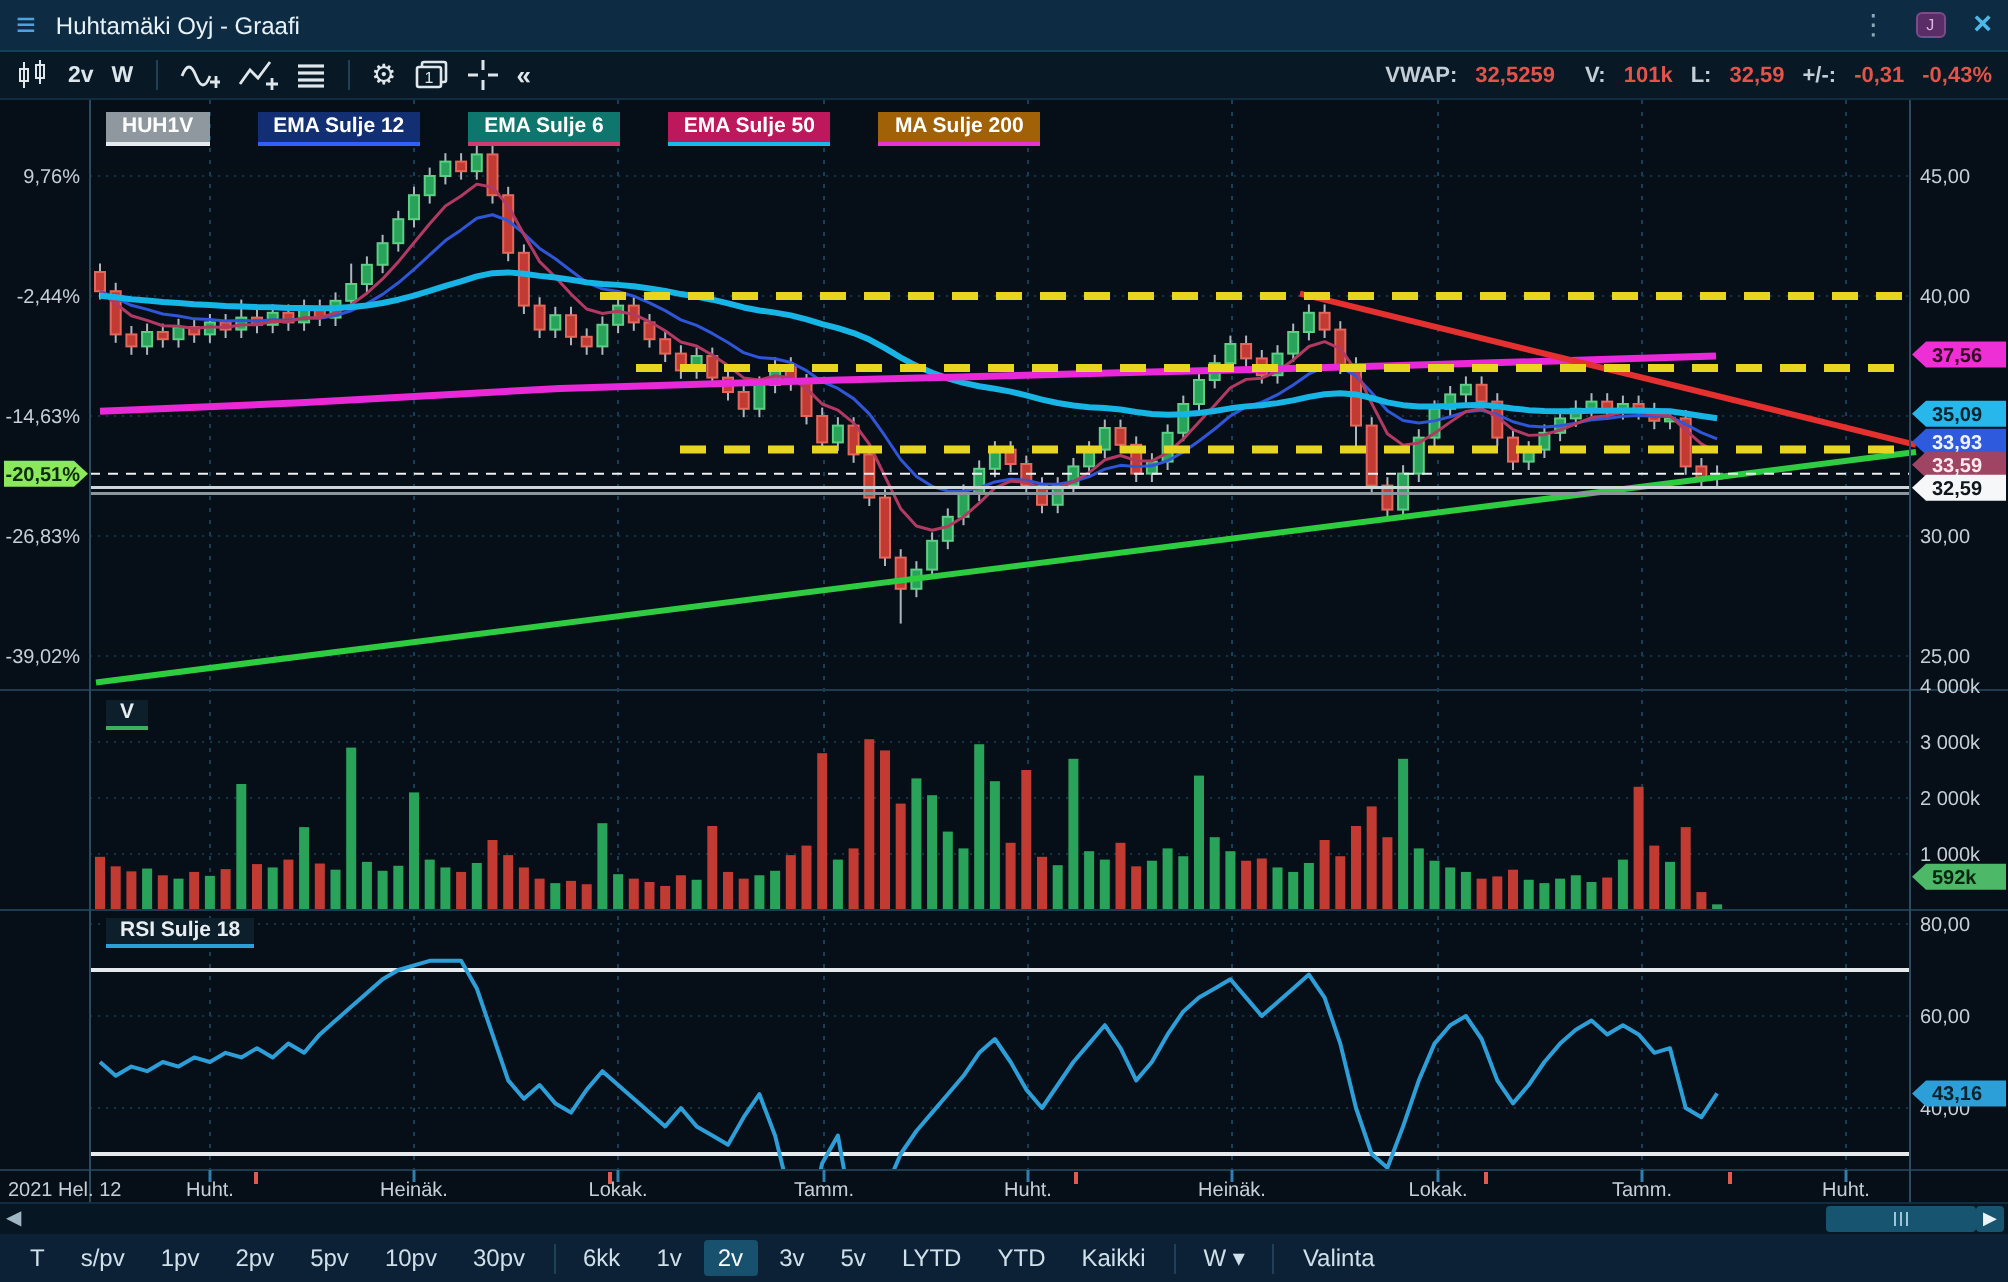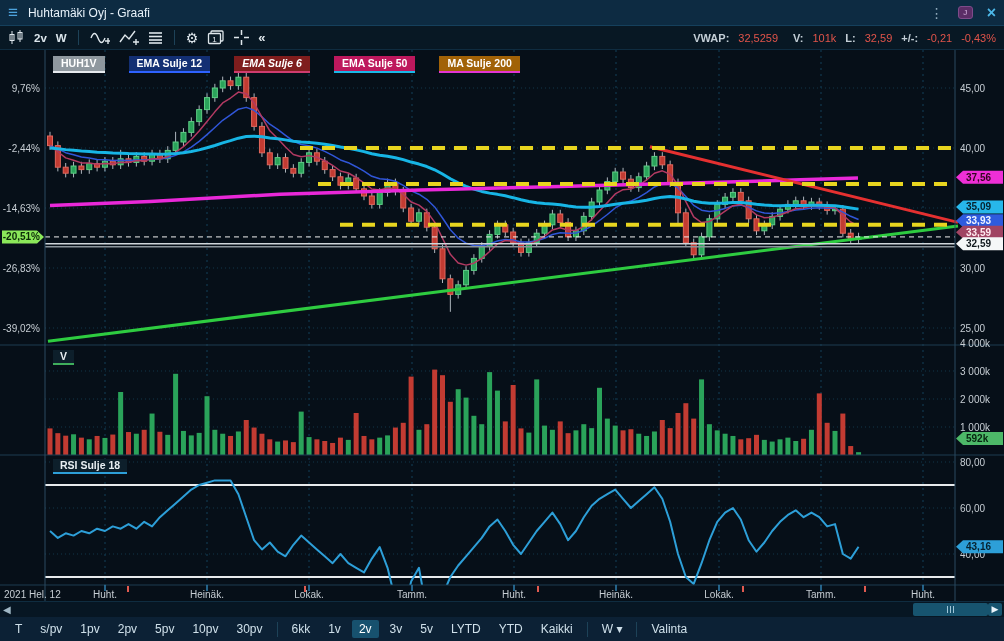--- a/index.html
+++ b/index.html
@@ -19,21 +19,21 @@
   .xclose{color:#4db8e8;font-size:16px;font-weight:bold;line-height:1;}
   
   .toolbar{position:absolute;top:26px;left:0;right:0;height:24px;background:#081824;
     border-bottom:1px solid #0f2c40;display:flex;align-items:center;padding:0 8px;gap:9px;}
   .ticon{display:inline-flex;align-items:center;justify-content:center;height:18px;color:#dfe7ec;}
   .tdiv{width:1px;height:15px;background:#1d4258;margin:0 2px;}
   .ttext{font-size:11.5px;color:#dce6ec;font-weight:bold;}
   .tchev{font-size:13px;color:#dfe7ec;font-weight:bold;}
   .stats{margin-left:auto;display:flex;align-items:flex-end;gap:9px;font-size:11px;}
   .stats .lb{color:#c3ced6;font-weight:bold;}
-  .stats .vl{color:#e2544a;font-weight:normal;}
+  .stats .vl{color:#e2544a;font-weight:bold;}
   
   .chart-wrap{position:absolute;top:50px;left:0;width:1004px;height:551px;}
   svg text{font-family:"Liberation Sans","DejaVu Sans",sans-serif;}
   .legend{position:absolute;top:6px;left:53px;display:flex;gap:24px;}
   .chip{padding:1px 8px 2px 8px;font-size:10.5px;font-weight:bold;color:#fff;
     border-bottom:2px solid #fff;background:#10222e;white-space:nowrap;cursor:pointer;}
   .pane-chip{position:absolute;background:#0d1f2b;border-bottom:2px solid #3fae5c;
     padding:0 7px 1px 7px;font-size:10.5px;font-weight:bold;color:#e8eef2;cursor:pointer;}
   
   .scrollrow{position:absolute;top:601px;left:0;right:0;height:16px;background:#071623;
@@ -118,21 +118,21 @@
     </span>
     <span class="tchev">«</span>
     <span class="stats">
       <span class="lb">VWAP:</span>
       <span class="vl">32,5259</span>
       <span class="lb" style="margin-left:6px;">V:</span>
       <span class="vl">101k</span>
       <span class="lb">L:</span>
       <span class="vl">32,59</span>
       <span class="lb">+/-:</span>
-      <span class="vl">-0,21</span>
+      <span class="vl">-0,31</span>
       <span class="vl">-0,43%</span>
     </span>
   </div>
 
   <div class="chart-wrap">
     <svg id="chart-svg" width="1004" height="551">
         <line x1="105" y1="0" x2="105" y2="535" stroke="#134058" stroke-width="1" stroke-dasharray="2,4"></line>
         <line x1="207" y1="0" x2="207" y2="535" stroke="#134058" stroke-width="1" stroke-dasharray="2,4"></line>
         <line x1="309" y1="0" x2="309" y2="535" stroke="#134058" stroke-width="1" stroke-dasharray="2,4"></line>
         <line x1="412" y1="0" x2="412" y2="535" stroke="#134058" stroke-width="1" stroke-dasharray="2,4"></line>
@@ -542,21 +542,21 @@
         <polygon points="956,388.424 963,381.924 1003,381.924 1003,394.924 963,394.924" fill="#4db868"></polygon>
         <text x="966" y="391.924" font-size="10" font-weight="bold" fill="#062510">592k</text>
         <polygon points="956,496.73199999999997 963,490.23199999999997 1003,490.23199999999997 1003,503.23199999999997 963,503.23199999999997" fill="#2d9fd8"></polygon>
         <text x="966" y="500.23199999999997" font-size="10" font-weight="bold" fill="#06222e">43,16</text>
         <polygon points="44,186.91999999999996 37,180.41999999999996 2,180.41999999999996 2,193.41999999999996 37,193.41999999999996" fill="#8be85a"></polygon>
         <text x="40" y="190.41999999999996" text-anchor="end" font-size="10" font-weight="bold" fill="#0c2b08">-20,51%</text>
       </svg>
     <div class="legend" id="legend">
         <span class="chip" style="background: rgb(143, 152, 159); border-bottom-color: rgb(230, 234, 238); color: rgb(255, 255, 255);">HUH1V</span>
         <span class="chip" style="background: rgb(19, 47, 115); border-bottom-color: rgb(46, 98, 255); color: rgb(255, 255, 255);">EMA Sulje 12</span>
-        <span class="chip" style="background: #7f1d1d; border-bottom-color: rgb(207, 60, 110); color: rgb(255, 255, 255); font-style: italic;">EMA Sulje 6</span>
+        <span class="chip" style="background: #0f766e; border-bottom-color: rgb(207, 60, 110); color: rgb(255, 255, 255);">EMA Sulje 6</span>
         <span class="chip" style="background: #be185d; border-bottom-color: rgb(26, 184, 232); color: rgb(255, 255, 255);">EMA Sulje 50</span>
         <span class="chip" style="background: #a16207; border-bottom-color: rgb(227, 53, 210); color: rgb(255, 255, 255); text-align: right;">MA Sulje 200</span>
       </div>
     <div class="pane-chip" style="top:300px;left:53px;border-bottom-color:#3fae5c;">V</div>
     <div class="pane-chip" style="top:409px;left:53px;border-bottom-color:#2d9fd8;">RSI Sulje 18</div>
   </div>
 
   <div class="scrollrow">
     <span class="sarrow" style="left:3px;">◀</span>
     <span class="sthumb">

